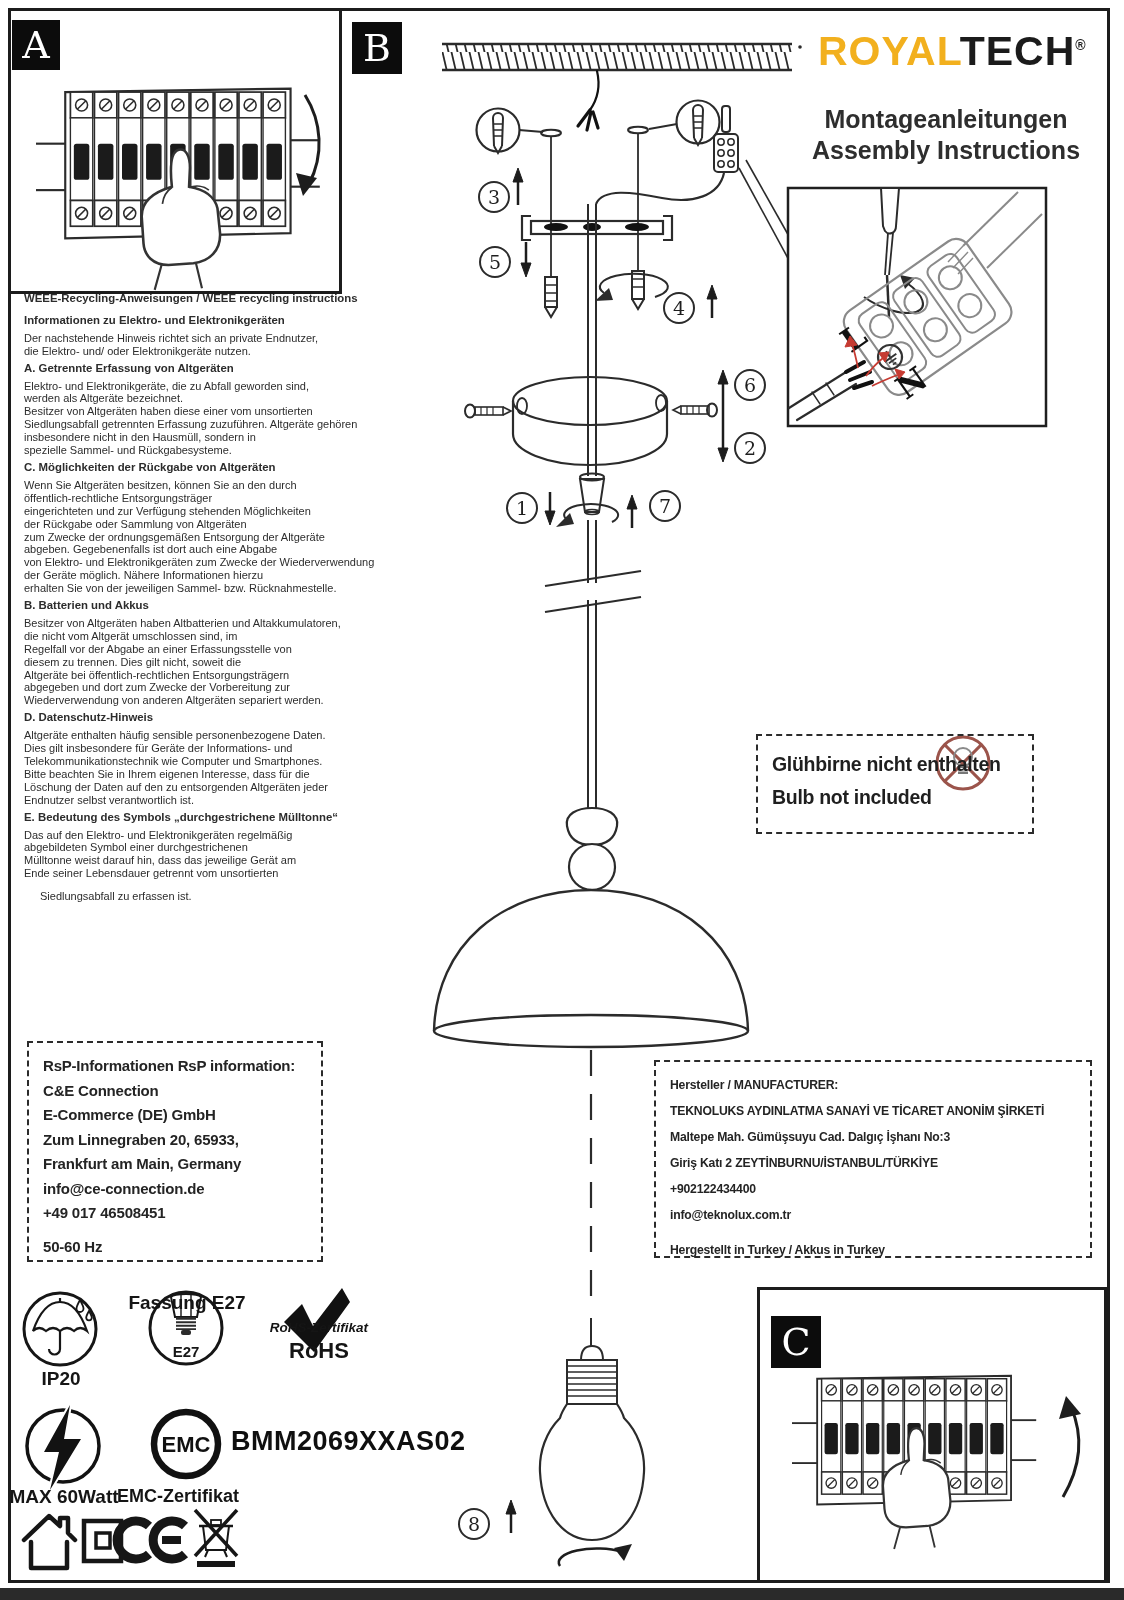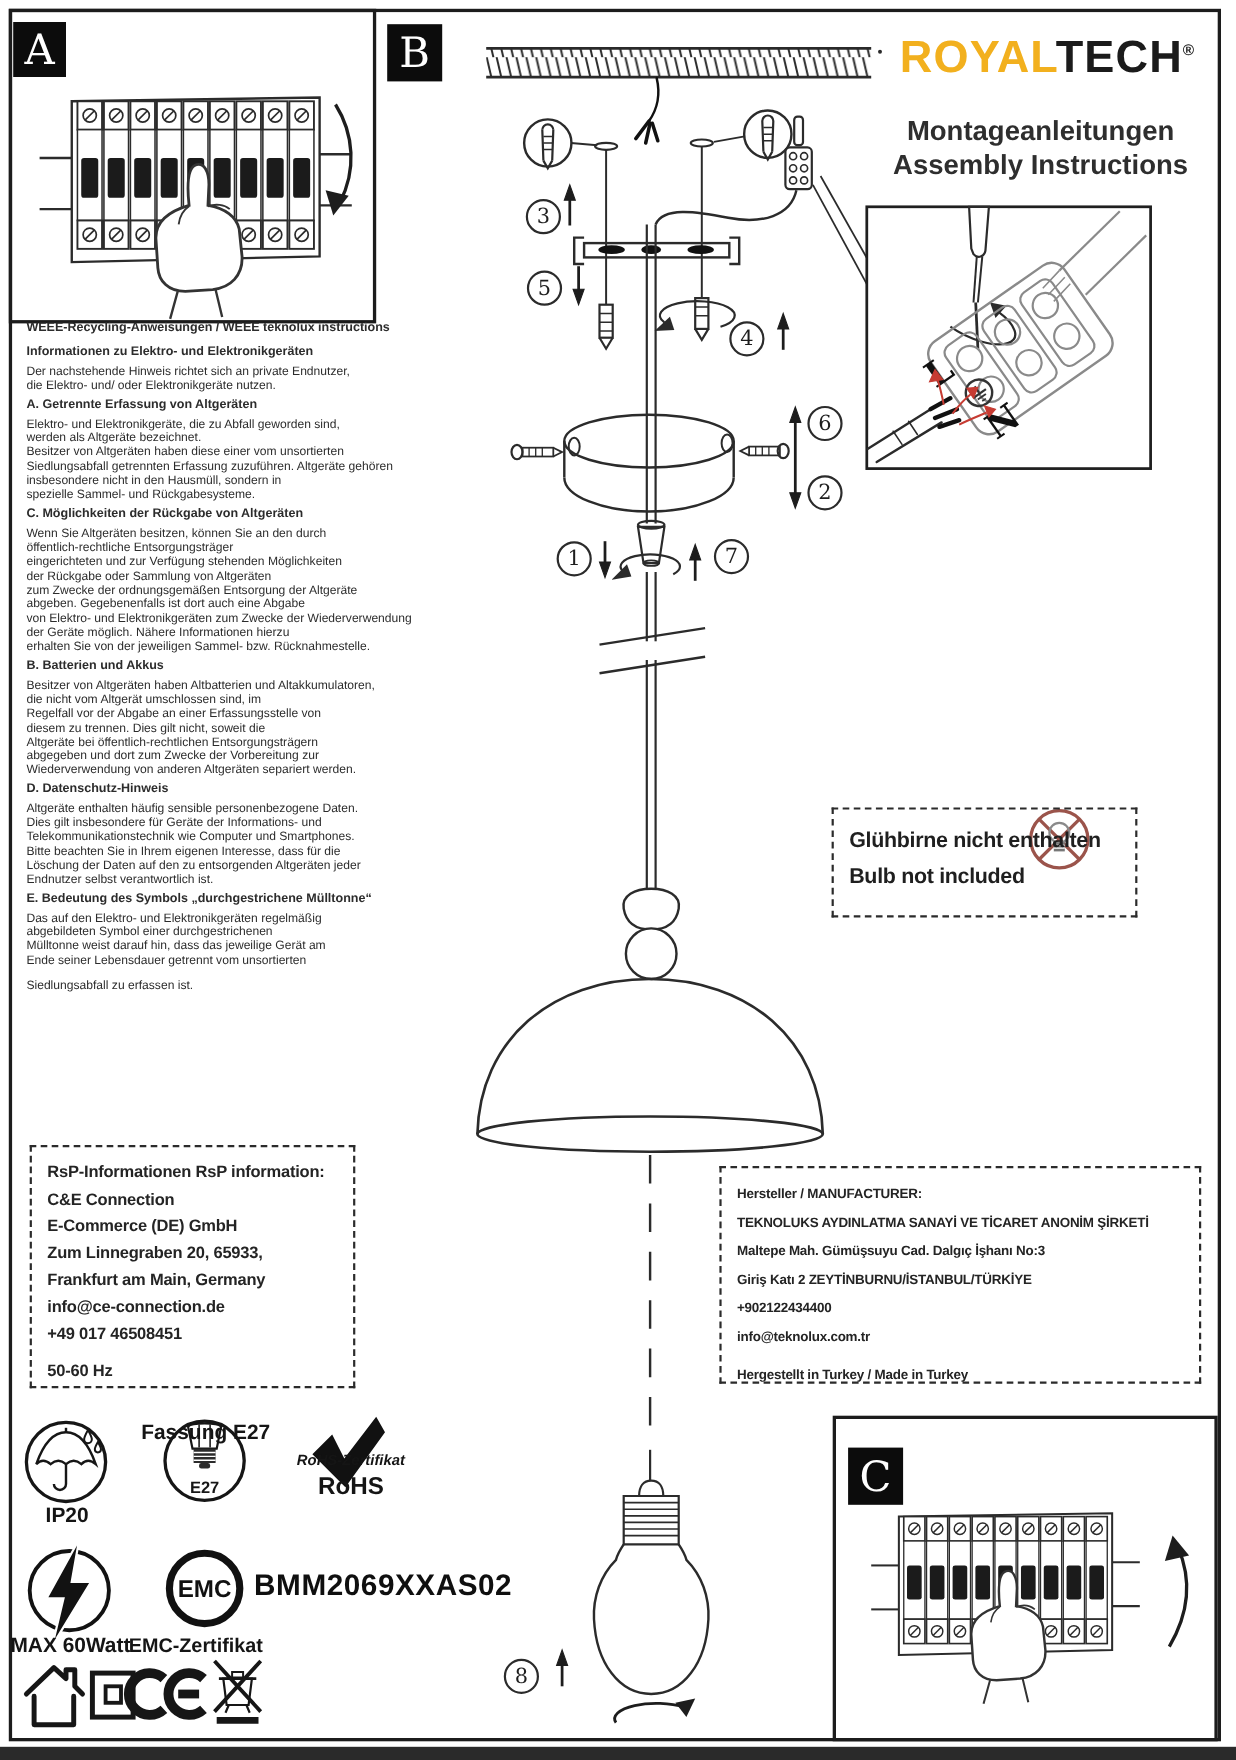--- a/index.html
+++ b/index.html
@@ -21,21 +21,21 @@
   .brand .accent{color:#F2B01E;}
   .brand .reg{font-size:14px;vertical-align:super;}
   .doc-title{position:absolute;left:788px;top:104px;width:316px;text-align:center;font-size:25px;
              line-height:31px;font-weight:bold;color:#2e2e2e;z-index:3;}
 
   .weee{position:absolute;left:24px;top:292px;width:412px;font-size:11px;line-height:12.9px;
         color:#2c2c2c;z-index:2;}
   .weee h3{font-size:11.4px;margin:0 0 9px 0;}
   .weee .blk h4{font-size:11.4px;margin:4px 0 5px 0;}
   .weee .blk p{margin:0;white-space:pre-line;}
-  .weee .foot{margin-top:10px;}
+  .weee .foot{margin-top:10px;margin-left:16px;}
 
   .box-dashed{position:absolute;border:2px dashed #2b2b2b;background:transparent;z-index:2;}
   .rsp-box{left:27px;top:1041px;width:278px;height:206px;padding:11px 0 0 14px;
            font-size:15px;font-weight:bold;letter-spacing:-0.2px;line-height:24.5px;color:#242424;}
   .rsp-box .freq{margin-top:9px;}
   .man-box{left:654px;top:1060px;width:420px;height:184px;padding:10px 0 0 14px;
            font-size:12.2px;font-weight:bold;letter-spacing:-0.2px;line-height:26px;color:#242424;white-space:nowrap;}
   .man-box .made{margin-top:9px;}
   .bulb-box{left:756px;top:734px;width:260px;height:84px;padding:12px 0 0 14px;
             font-size:19.5px;font-weight:bold;letter-spacing:-0.3px;line-height:33px;color:#1f1f1f;}
@@ -401,21 +401,21 @@
       <circle cx="963" cy="763" r="26" fill="none" stroke="#9B544B" stroke-width="3"></circle>
       <line x1="944.6" y1="744.6" x2="981.4" y2="781.4" stroke="#9B544B" stroke-width="3"></line>
       <line x1="981.4" y1="744.6" x2="944.6" y2="781.4" stroke="#9B544B" stroke-width="3"></line>
       <circle cx="963" cy="757" r="9" fill="none" stroke="#8a8a8a" stroke-width="2"></circle>
       <rect x="958" y="766" width="10" height="8" fill="#777"></rect>
       <path d="M958,768.5 H968 M958,771 H968" stroke="#fff" stroke-width="1"></path>
     </g>
   </svg>
 
   <div class="weee">
-    <h3>WEEE-Recycling-Anweisungen / WEEE teknolux instructions</h3>
+    <h3>WEEE-Recycling-Anweisungen / WEEE recycling instructions</h3>
     <div class="blk">
       <h4>Informationen zu Elektro- und Elektronikgeräten</h4>
       <p>Der nachstehende Hinweis richtet sich an private Endnutzer,
  die Elektro- und/ oder Elektronikgeräte nutzen.</p>
     </div>
     <div class="blk">
       <h4>A. Getrennte Erfassung von Altgeräten</h4>
       <p>Elektro- und Elektronikgeräte, die zu Abfall geworden sind,
  werden als Altgeräte bezeichnet.
 Besitzer von Altgeräten haben diese einer vom unsortierten
@@ -475,21 +475,21 @@
     <div class="freq">50-60 Hz</div>
   </div>
 
   <div class="box-dashed man-box">
     <div>Hersteller / MANUFACTURER:</div>
     <div>TEKNOLUKS AYDINLATMA SANAYİ VE TİCARET ANONİM ŞİRKETİ</div>
     <div>Maltepe Mah. Gümüşsuyu Cad. Dalgıç İşhanı No:3</div>
     <div>Giriş Katı 2 ZEYTİNBURNU/İSTANBUL/TÜRKİYE</div>
     <div>+902122434400</div>
     <div>info@teknolux.com.tr</div>
-    <div class="made">Hergestellt in Turkey / Made in Turkey</div>
+    <div class="made">Hergestellt in Turkey / Akkus in Turkey</div>
   </div>
 
   <div class="box-dashed bulb-box">
     <div>Glühbirne nicht enthalten</div>
     <div>Bulb not included</div>
   </div>
 
   <div class="model">BMM2069XXAS02</div>
 
   <div class="cert-label" id="lbl-ip">IP20</div>

